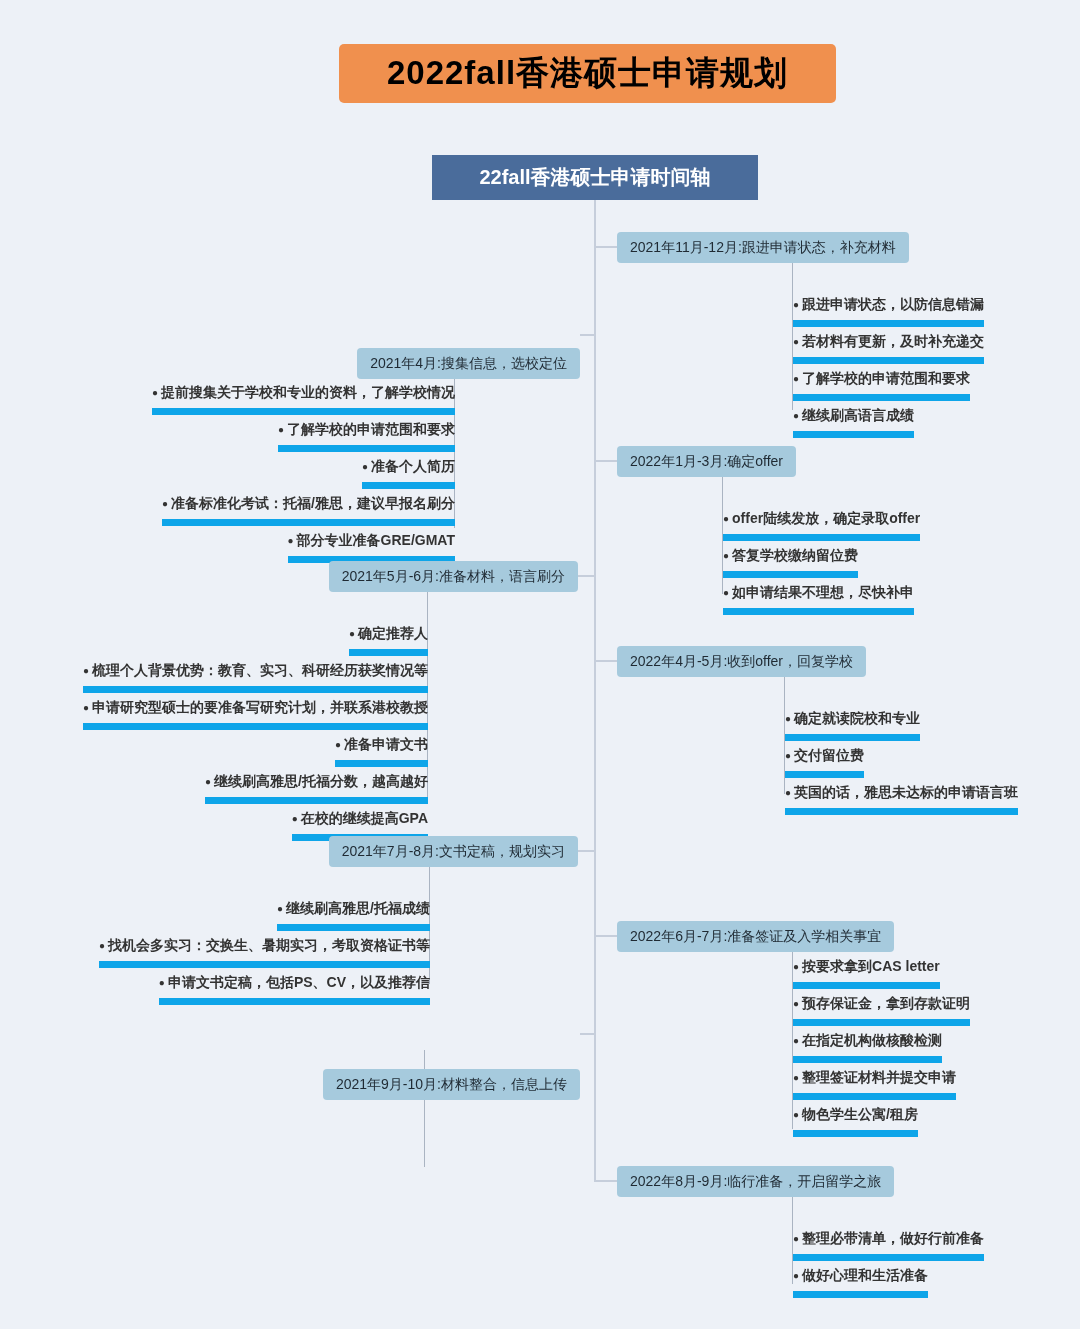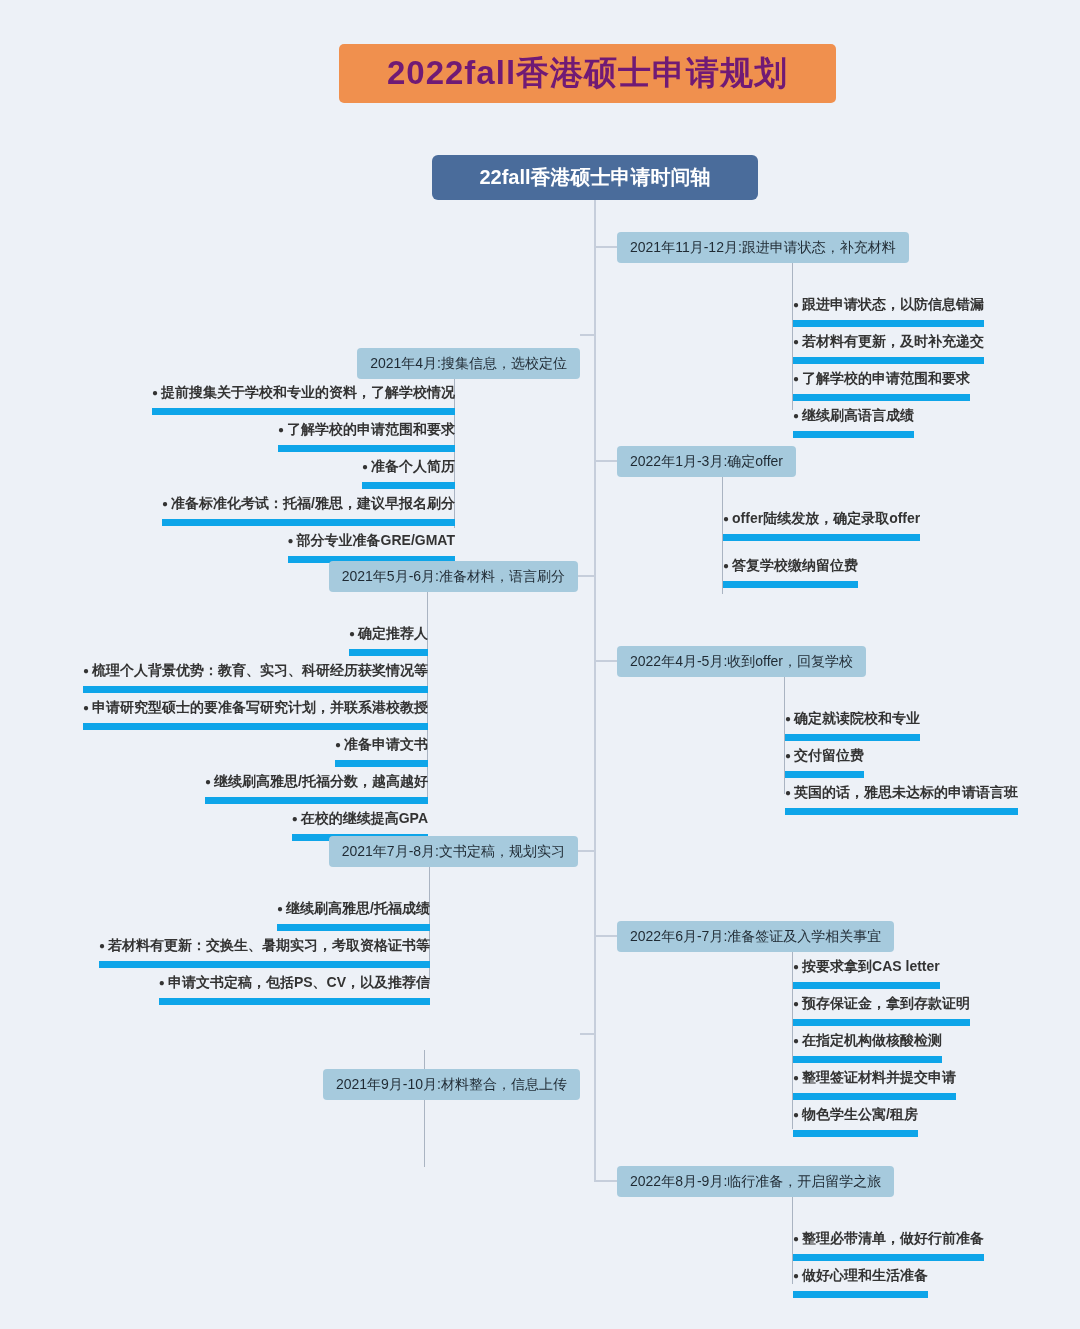--- a/index.html
+++ b/index.html
@@ -4,25 +4,25 @@
 <style>
   html,body{margin:0;padding:0;background:#edf1f7;}
   .stage{
     position:relative;width:1080px;height:1329px;background:#edf1f7;overflow:hidden;
     font-family:"Liberation Sans","DejaVu Sans",sans-serif;
   }
   .banner{
     position:absolute;left:339px;top:44px;width:497px;height:59px;
     background:var(--banner,#f0904e);border-radius:5px;
     display:flex;align-items:center;justify-content:center;
-    color:#701a75;font-size:33px;font-weight:bold;letter-spacing:1px;z-index:2;
+    color:#000000;font-size:33px;font-weight:bold;letter-spacing:1px;z-index:2;
   }
   .rootnode{
     position:absolute;left:432px;top:155px;width:326px;height:45px;
-    background:var(--root-bg,#4a6c9b);border-radius:6px;
+    background:var(--root-bg,#4a6c9b);border-radius:0;
     display:flex;align-items:center;justify-content:center;
     color:#ffffff;font-size:20px;font-weight:bold;z-index:2;
   }
   .trunk{position:absolute;left:594px;top:200px;width:2px;height:981px;background:#c6cedb;z-index:0;}
   .line{position:absolute;background:#c6cedb;z-index:0;}
   .line.h{height:2px;}
   .line.v{width:1px;background:#aab4c2;}
   .bnode{
     position:absolute;height:31px;line-height:31px;padding:0 13px;
     background:var(--node-bg,#a6cadd);border-radius:4px;
@@ -63,41 +63,42 @@
       <div class="row"><span class="bullet">●</span><span>申请研究型硕士的要准备写研究计划，并联系港校教授</span></div>
       <div class="row"><span class="bullet">●</span><span>准备申请文书</span></div>
       <div class="row"><span class="bullet">●</span><span>继续刷高雅思/托福分数，越高越好</span></div>
       <div class="row"><span class="bullet">●</span><span>在校的继续提高GPA</span></div>
     </div>
     <div class="line h" style="top: 850px; left: 578px; width: 18px;"></div>
     <div class="line v" style="left: 429px; top: 867px; height: 117px;"></div>
     <div class="bnode" style="top: 836px; right: 502px;">2021年7月-8月:文书定稿，规划实习</div>
     <div class="children left" style="top: 894px; right: 650px;">
       <div class="row"><span class="bullet">●</span><span>继续刷高雅思/托福成绩</span></div>
-      <div class="row"><span class="bullet">●</span><span>若材料有更新：交换生、暑期实习，考取资格证书等</span></div>
+      <div class="row"><span class="bullet">●</span><span>找机会多实习：交换生、暑期实习，考取资格证书等</span></div>
       <div class="row"><span class="bullet">●</span><span>申请文书定稿，包括PS、CV，以及推荐信</span></div>
     </div>
     <div class="line h" style="top: 1033px; left: 580px; width: 16px;"></div>
     <div class="line v" style="left: 424px; top: 1050px; height: 117px;"></div>
     <div class="bnode" style="top: 1069px; right: 500px;">2021年9月-10月:材料整合，信息上传</div>
     <div class="line h" style="top: 246px; left: 594px; width: 23px;"></div>
     <div class="line v" style="left: 792px; top: 263px; height: 147px;"></div>
     <div class="bnode" style="top: 232px; left: 617px;">2021年11月-12月:跟进申请状态，补充材料</div>
     <div class="children right" style="top: 290px; left: 793px;">
       <div class="row"><span class="bullet">●</span><span>跟进申请状态，以防信息错漏</span></div>
       <div class="row"><span class="bullet">●</span><span>若材料有更新，及时补充递交</span></div>
       <div class="row"><span class="bullet">●</span><span>了解学校的申请范围和要求</span></div>
       <div class="row"><span class="bullet">●</span><span>继续刷高语言成绩</span></div>
     </div>
     <div class="line h" style="top: 460px; left: 594px; width: 23px;"></div>
     <div class="line v" style="left: 722px; top: 477px; height: 117px;"></div>
     <div class="bnode" style="top: 446px; left: 617px;">2022年1月-3月:确定offer</div>
-    <div class="children right" style="top: 504px; left: 723px; gap: 10px;">
+    <div class="children right" style="top: 504px; left: 723px;">
       <div class="row"><span class="bullet">●</span><span>offer陆续发放，确定录取offer</span></div>
       <div class="row"><span class="bullet">●</span><span>答复学校缴纳留位费</span></div>
+      <div class="row"><span class="bullet">●</span><span>如申请结果不理想，尽快补申</span></div>
     </div>
     <div class="line h" style="top: 660px; left: 594px; width: 23px;"></div>
     <div class="line v" style="left: 784px; top: 677px; height: 117px;"></div>
     <div class="bnode" style="top: 646px; left: 617px;">2022年4月-5月:收到offer，回复学校</div>
     <div class="children right" style="top: 704px; left: 785px;">
       <div class="row"><span class="bullet">●</span><span>确定就读院校和专业</span></div>
       <div class="row"><span class="bullet">●</span><span>交付留位费</span></div>
       <div class="row"><span class="bullet">●</span><span>英国的话，雅思未达标的申请语言班</span></div>
     </div>
     <div class="line h" style="top: 935px; left: 594px; width: 23px;"></div>

